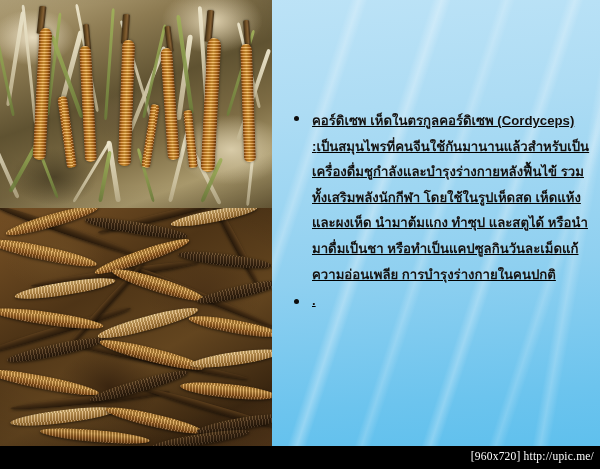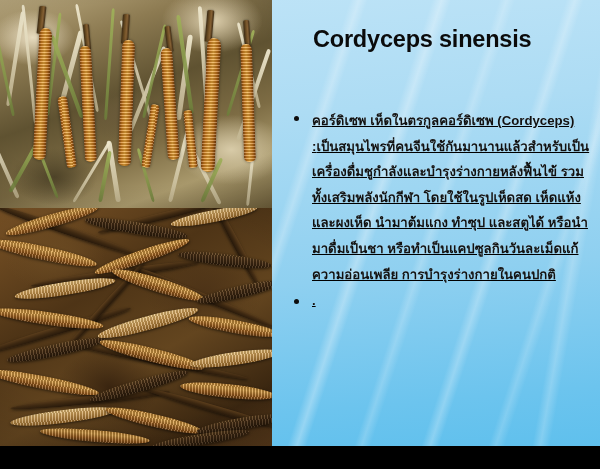--- a/index.html
+++ b/index.html
@@ -339,32 +339,34 @@
         <div class="worm" style="left:40px;  top:222px; width:110px; height:12px; transform:rotate(5deg);"></div>
         <div class="worm dark" style="left:150px; top:226px; width:100px; height:11px; transform:rotate(-9deg);"></div>
 
         <div class="photo-shade"></div>
       </div>
 
     </div>
 
     <div id="text-col">
 
-      <div id="title">Cordyceps sinensis</div>
 
       <div id="body">
 
         <div class="bullet-row">
           <span class="bullet-dot"></span>
           <div class="para"><span class="lead">คอร์ดิเซพ เห็ดในตรกูลคอร์ดิเซพ (Cordyceps) :</span><span>เป็นสมุนไพรที่คนจีนใช้กันมานานแล้วสำหรับเป็นเครื่องดื่มชูกำลังและบำรุงร่างกายหลังฟื้นไข้ รวมทั้งเสริมพลังนักกีฬา โดยใช้ในรูปเห็ดสด เห็ดแห้ง และผงเห็ด นำมาต้มแกง ทำซุป และสตูได้ หรือนำมาดื่มเป็นชา หรือทำเป็นแคปซูลกินวันละเม็ดแก้ความอ่อนเพลีย การบำรุงร่างกายในคนปกติ</span></div>
         </div>
 
         <div id="bullet2">
           <span class="bullet-dot"></span>
           <div class="para">.</div>
         </div>
 
       </div>
     </div>
   </div>
 
+  <div id="watermark-bar">
+    <span id="watermark-text">[960x720] http://upic.me/</span>
+  </div>
 
 </div>
 
 </body></html>

